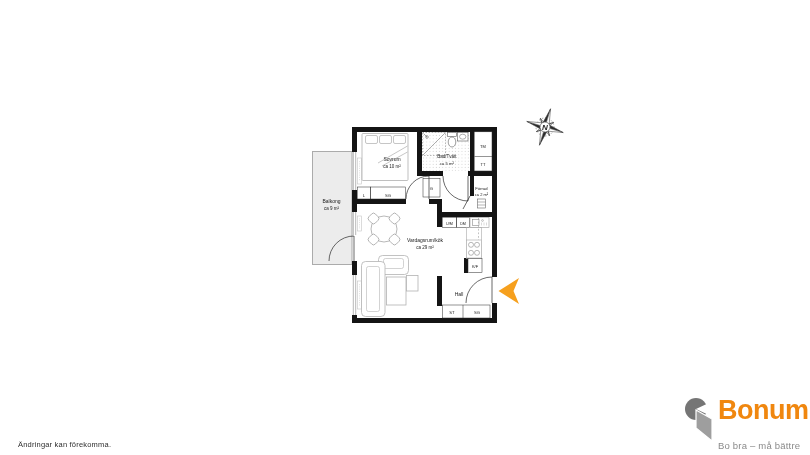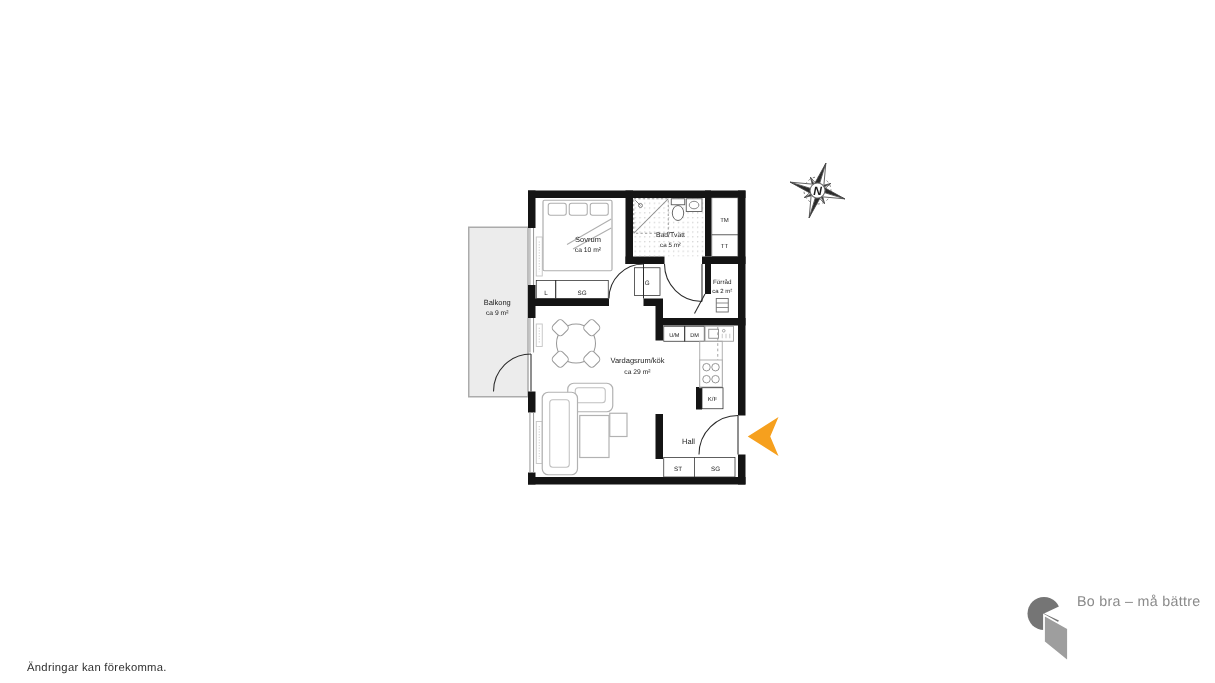--- a/index.html
+++ b/index.html
@@ -13,21 +13,21 @@
   }
   .logo{
     position:absolute;left:683px;top:396px;width:127px;height:48px;display:flex;align-items:flex-start;
   }
   .logo-icon{width:33px;height:46px;flex:0 0 auto;}
   .logo-text{display:flex;flex-direction:column;margin-left:2px;}
   .logo-name{
     color:#F0870F;font-weight:bold;font-size:27px;line-height:28px;letter-spacing:-0.5px;
   }
   .logo-tagline{
-    color:#8a8a8a;font-size:9.5px;line-height:11px;margin-top:0px;letter-spacing:0.2px;
+    color:#8a8a8a;font-size:9.5px;line-height:11px;margin-top:16px;letter-spacing:0.2px;
   }
   svg text{fill:#1c1c1c;}
 </style>
 </head>
 <body>
 
 <div class="page">
 
   <svg class="plan-svg" viewBox="0 0 810 455">
     <defs>
@@ -216,17 +216,18 @@
 
   <div class="disclaimer">Ändringar kan förekomma.</div>
 
   <div class="logo">
     <svg class="logo-icon" viewBox="0 0 33 46">
       <circle cx="13" cy="13" r="11" fill="#757575"></circle>
       <polygon points="13,13 30,5 30,21" fill="#ffffff"></polygon>
       <polygon points="13,14 29,23 29,45 13,32" stroke="#ffffff" stroke-width="1.2" fill="#9E9E9E"></polygon>
     </svg>
     <div class="logo-text">
+      <span class="logo-name">Bonum</span>
       <span class="logo-tagline">Bo bra – må bättre</span>
     </div>
   </div>
 
 </div>
 
 </body></html>

